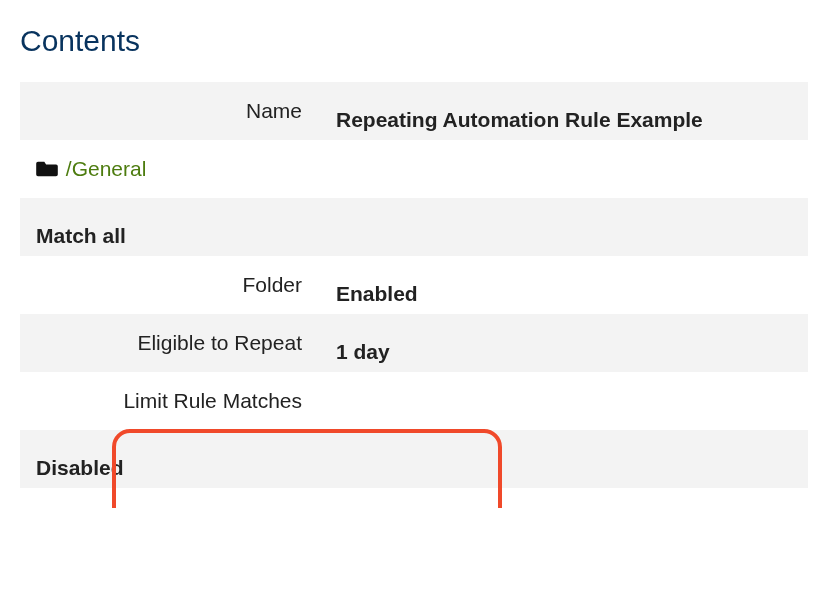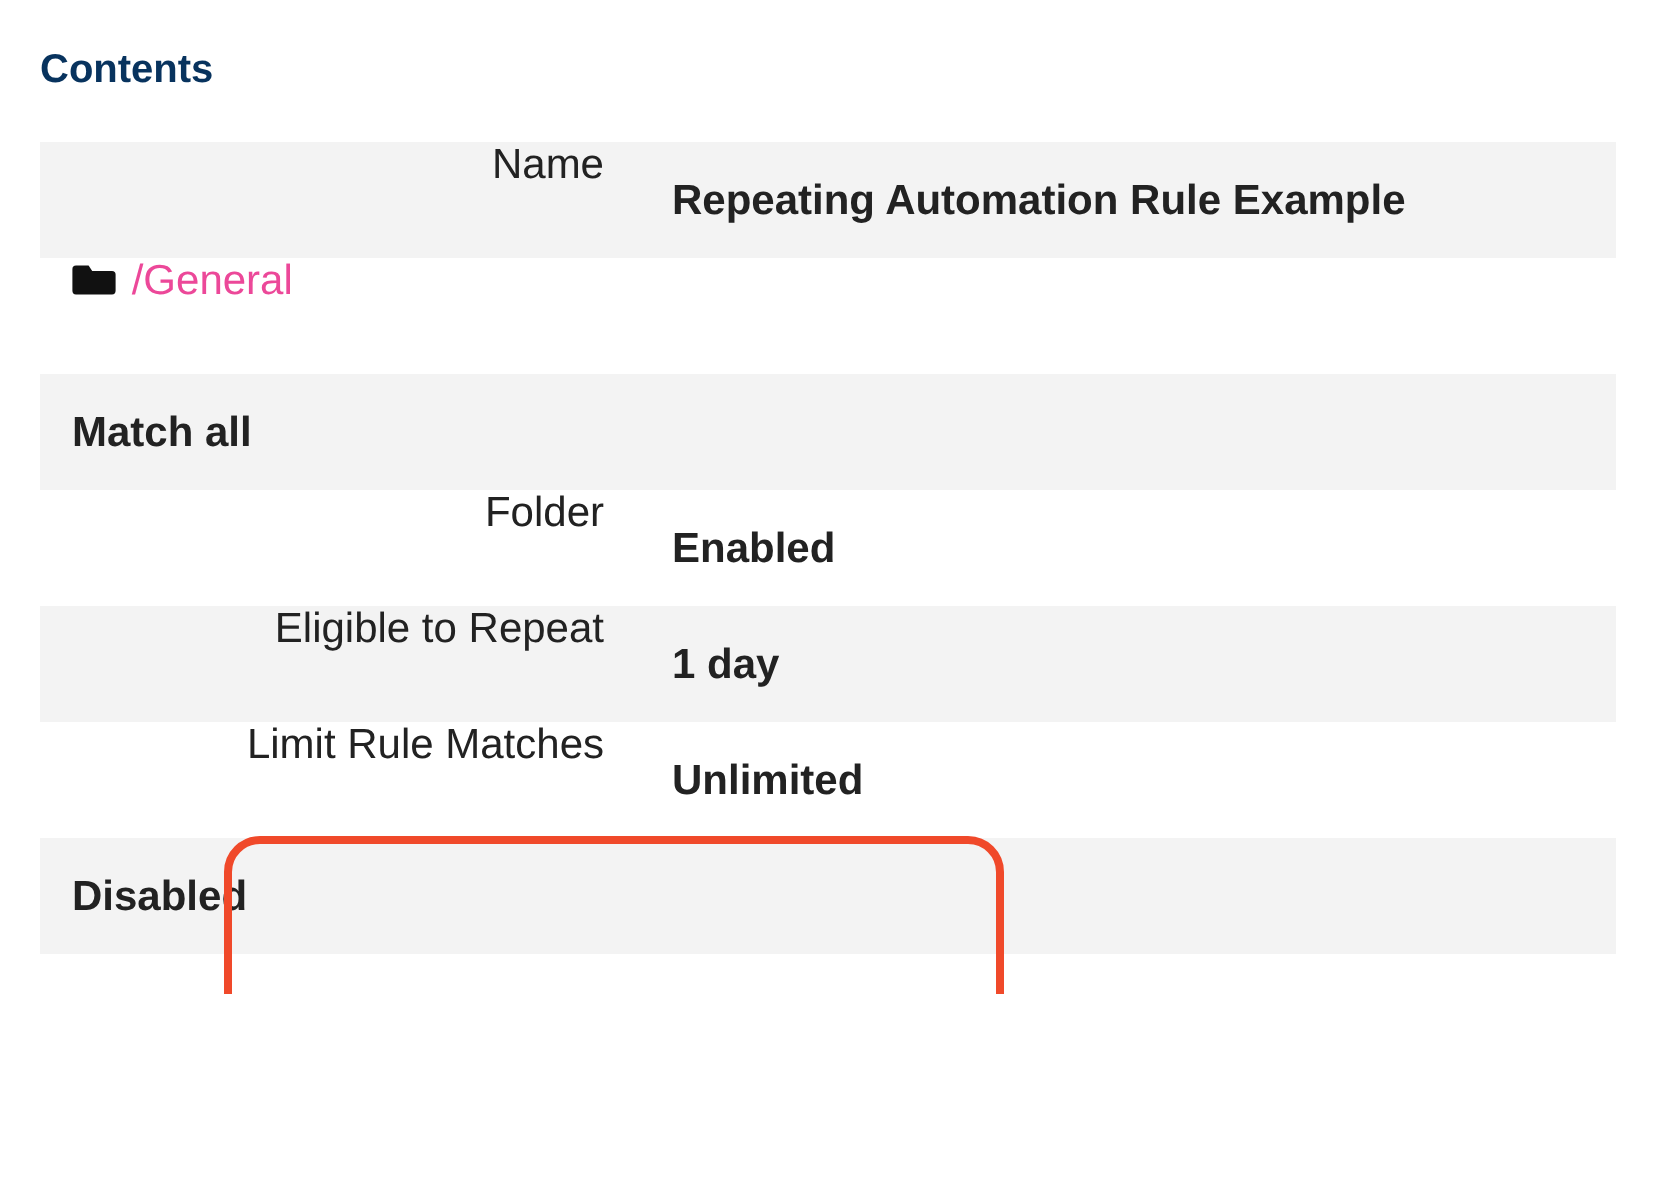--- a/index.html
+++ b/index.html
@@ -3,33 +3,34 @@
   <meta charset="utf-8">
   <style>
     * { box-sizing: border-box; margin: 0; padding: 0; }
     body {
       font-family: -apple-system, BlinkMacSystemFont, "Segoe UI", "Helvetica Neue", Arial, sans-serif;
       background: #fff;
       padding: 20px;
       width: 828px;
     }
     .section-title {
-      font-size: 20px;
-      font-weight: 700;
+      font-size: 30px;
+      font-weight: 400;
       color: #08335e;
       margin-bottom: 24px;
       margin-top: 4px;
     }
     .table {
       width: 100%;
       border-collapse: collapse;
       position: relative;
     }
     .table .row {
       display: flex;
+      align-items: center;
       min-height: 58px;
     }
     .table .row:nth-child(odd) {
       background: #f3f3f3;
     }
     .table .row:nth-child(even) {
       background: #fff;
     }
     .cell-label {
       flex: 0 0 300px;
@@ -45,21 +46,21 @@
       padding-left: 16px;
       font-size: 21px;
       color: #222;
       font-weight: 400;
     }
     .bold {
       font-weight: 600;
       margin-top: 18px;
     }
     .folder-link {
-      color: #ec4899;
+      color: #4d7c0f;
       text-decoration: none;
       font-weight: 400;
     }
     .folder-icon svg {
       width: 22px;
       height: 18px;
       vertical-align: -2px;
       fill: #111;
       margin-right: 2px;
     }
@@ -111,21 +112,20 @@
       <div class="cell-value bold">Enabled</div>
     </div>
 
     <div class="row">
       <div class="cell-label">Eligible to Repeat</div>
       <div class="cell-value bold">1 day</div>
     </div>
 
     <div class="row">
       <div class="cell-label">Limit Rule Matches</div>
-      <div class="cell-value bold">Unlimited</div>
     </div>
 
     <div class="row">
       <div class="cell-value bold">Disabled</div>
     </div>
 
   </div>
 
   <div class="highlight-box"></div>
 </div>

